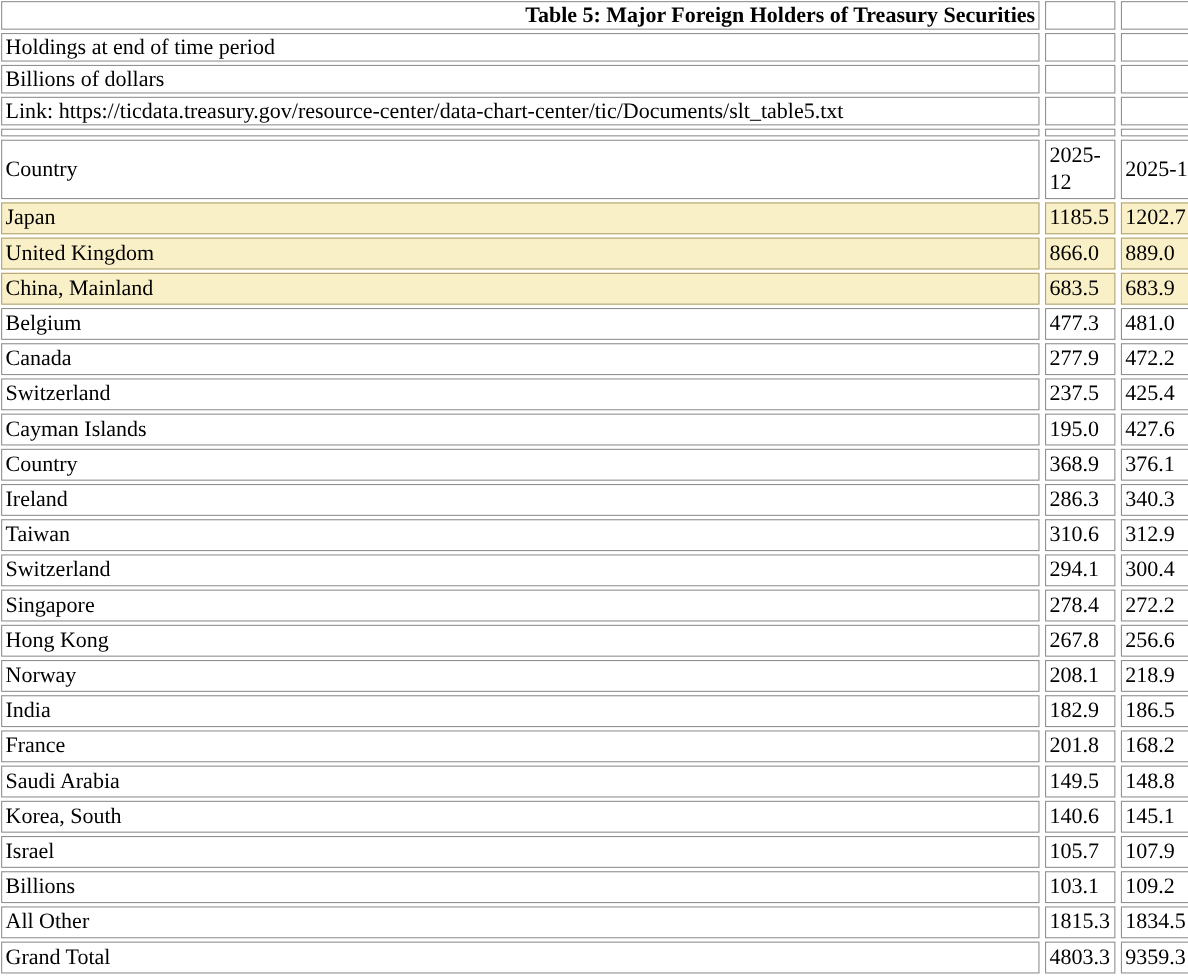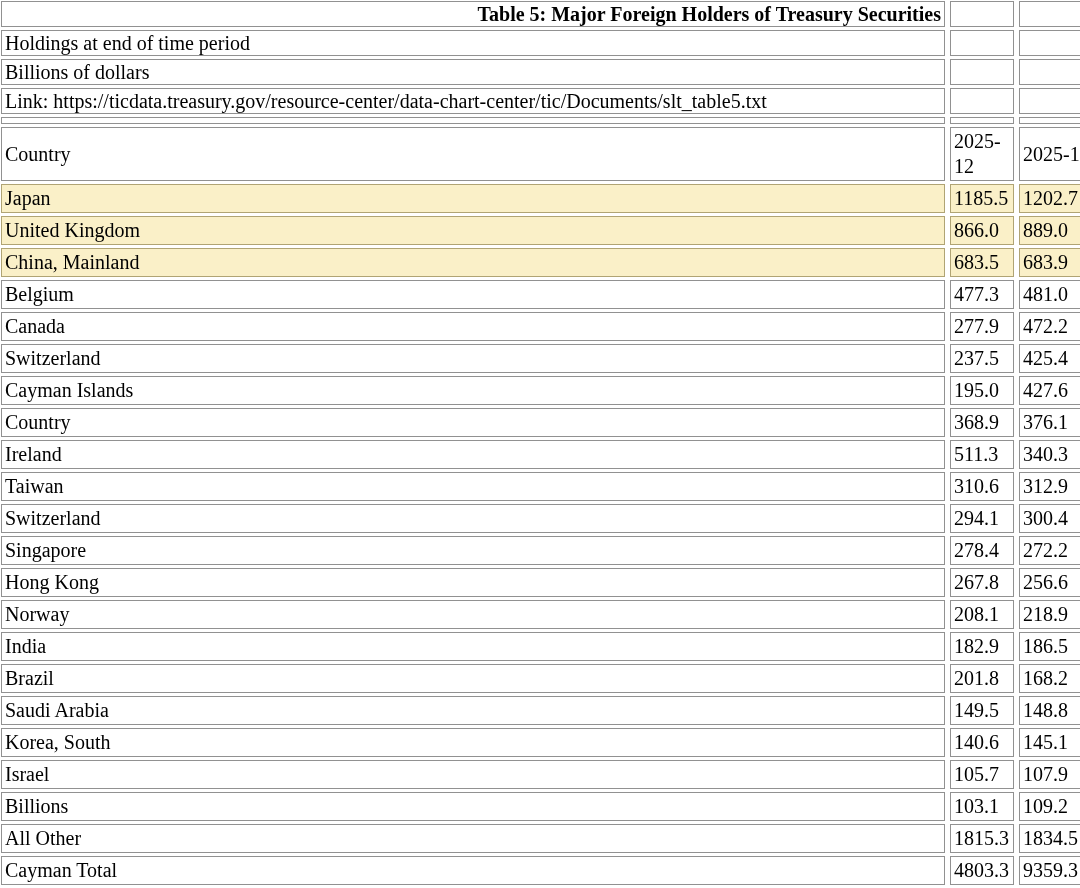--- a/index.html
+++ b/index.html
@@ -110,21 +110,21 @@
         <td>195.0</td>
         <td>427.6</td>
       </tr>
       <tr>
         <td>Country</td>
         <td>368.9</td>
         <td>376.1</td>
       </tr>
       <tr>
         <td>Ireland</td>
-        <td>511.3</td>
+        <td>286.3</td>
         <td>340.3</td>
       </tr>
       <tr>
         <td>Taiwan</td>
         <td>310.6</td>
         <td>312.9</td>
       </tr>
       <tr>
         <td>Switzerland</td>
         <td>294.1</td>
@@ -144,21 +144,21 @@
         <td>Norway</td>
         <td>208.1</td>
         <td>218.9</td>
       </tr>
       <tr>
         <td>India</td>
         <td>182.9</td>
         <td>186.5</td>
       </tr>
       <tr>
-        <td>Brazil</td>
+        <td>France</td>
         <td>201.8</td>
         <td>168.2</td>
       </tr>
       <tr>
         <td>Saudi Arabia</td>
         <td>149.5</td>
         <td>148.8</td>
       </tr>
       <tr>
         <td>Korea, South</td>
@@ -174,18 +174,18 @@
         <td>Billions</td>
         <td>103.1</td>
         <td>109.2</td>
       </tr>
       <tr>
         <td>All Other</td>
         <td>1815.3</td>
         <td>1834.5</td>
       </tr>
       <tr>
-        <td>Cayman Total</td>
+        <td>Grand Total</td>
         <td>4803.3</td>
         <td>9359.3</td>
       </tr>
     </tbody>
 </table>
 
 </body></html>

